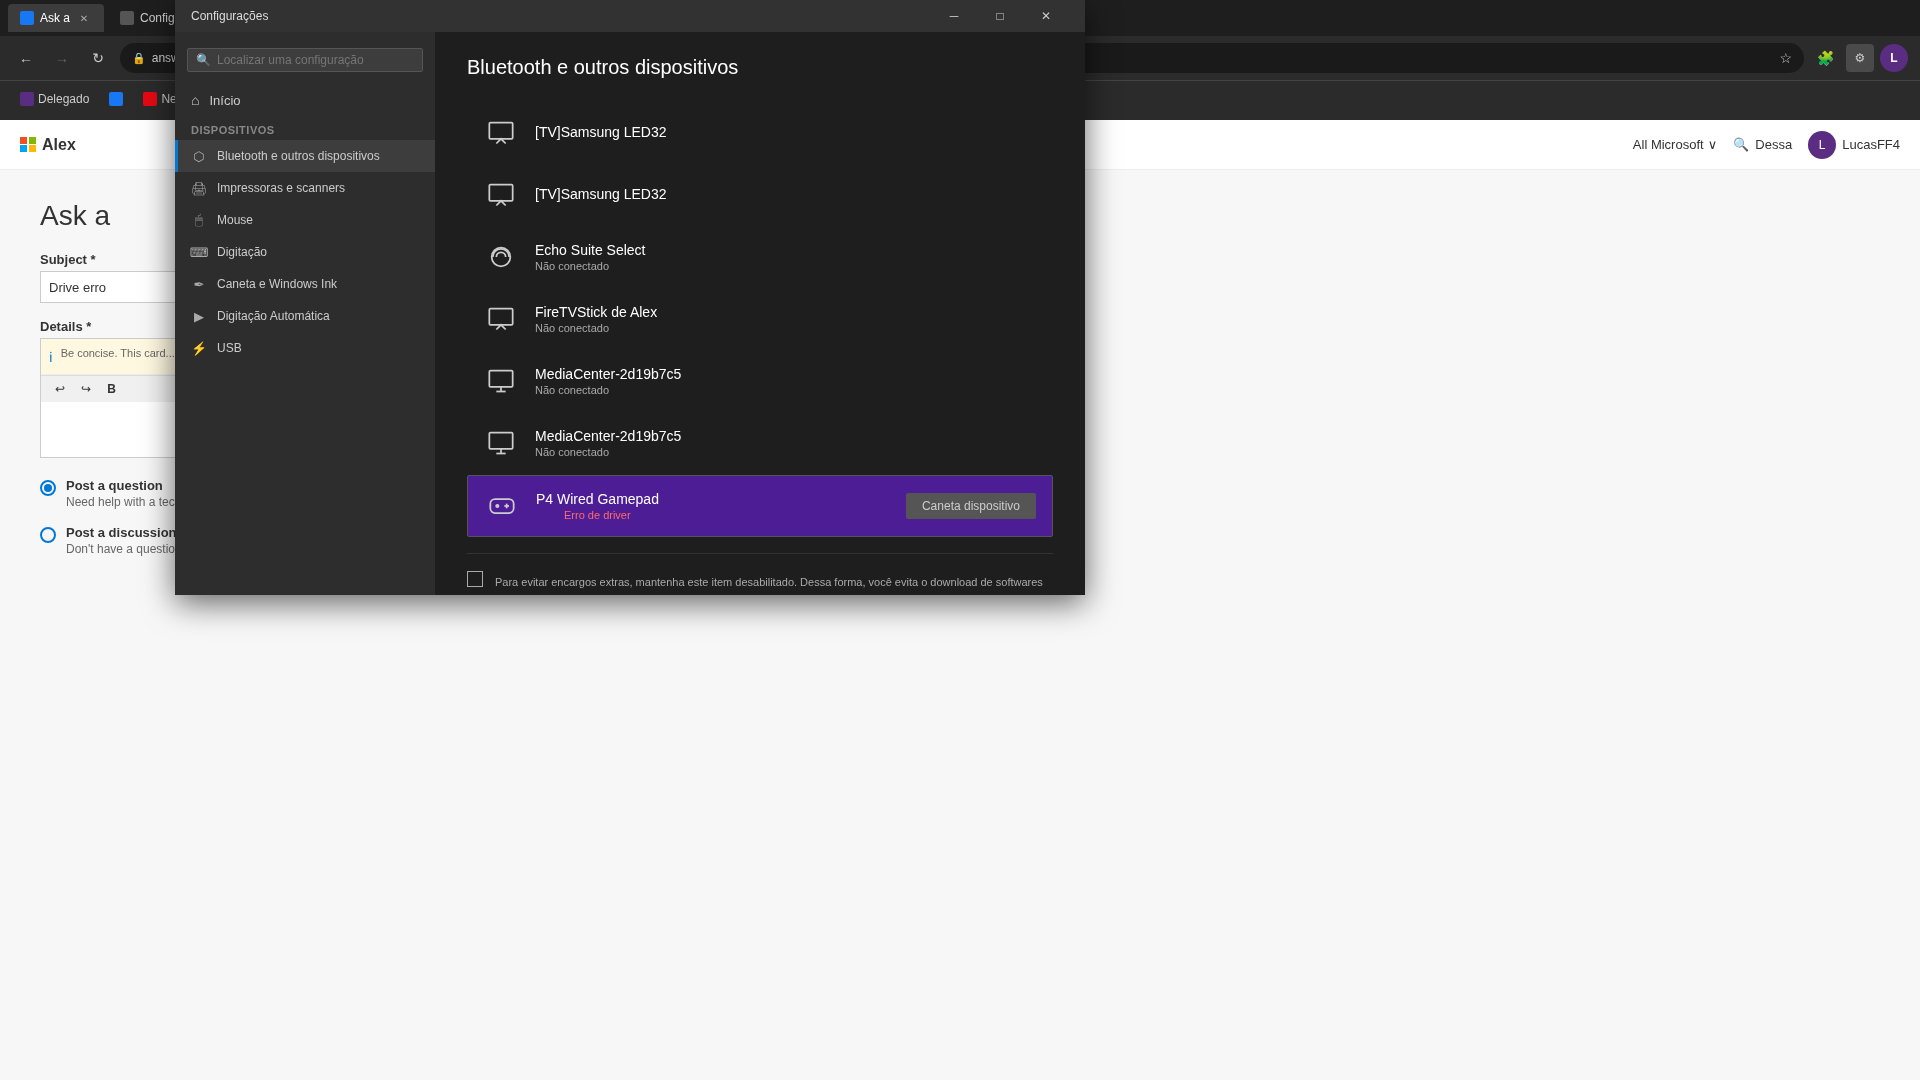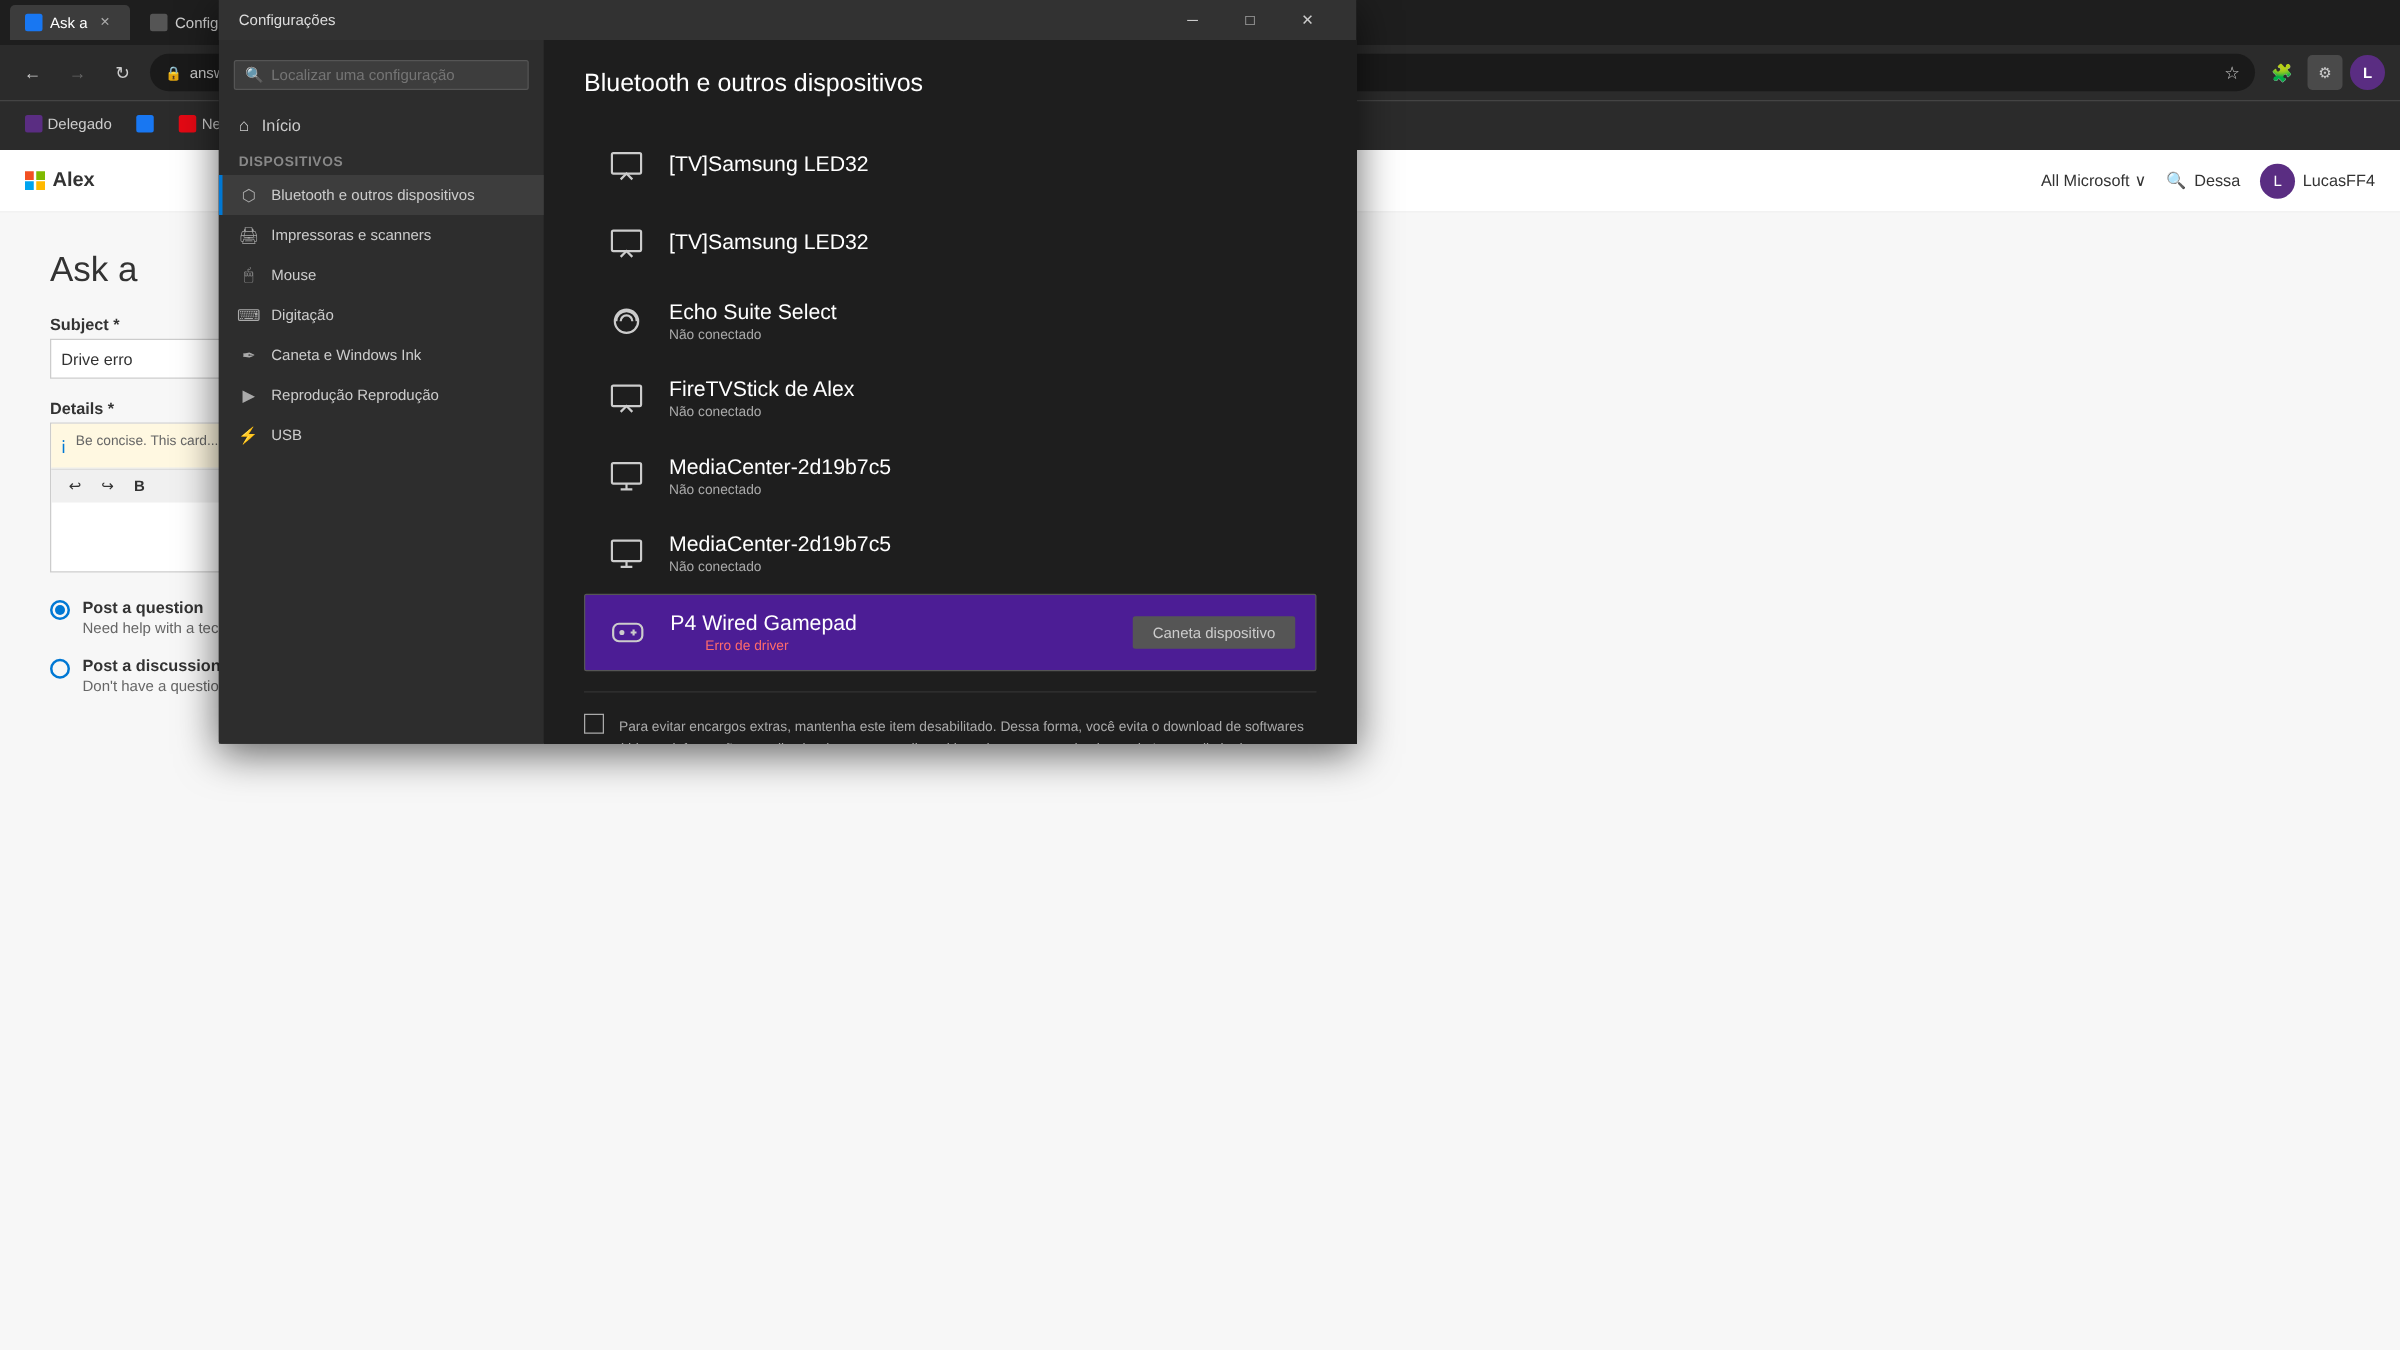--- a/index.html
+++ b/index.html
@@ -424,21 +424,21 @@
     }
     .device-icon svg {
       width: 28px;
       height: 28px;
       fill: none;
       stroke: #ccc;
       stroke-width: 1.5;
     }
     .device-info { flex: 1; }
     .device-name {
-      font-size: 17px;
+      font-size: 14px;
       color: #fff;
       margin-bottom: 2px;
     }
     .device-status {
       font-size: 11px;
       color: #aaa;
     }
     .device-error {
       font-size: 11px;
       color: #ff6b6b;
@@ -759,21 +759,21 @@
       <div class="settings-nav-item">
         <div class="settings-nav-icon">⌨</div>
         <span>Digitação</span>
       </div>
       <div class="settings-nav-item">
         <div class="settings-nav-icon">✒</div>
         <span>Caneta e Windows Ink</span>
       </div>
       <div class="settings-nav-item">
         <div class="settings-nav-icon">▶</div>
-        <span>Reprodução Reprodução</span>
+        <span>Digitação Automática</span>
       </div>
       <div class="settings-nav-item">
         <div class="settings-nav-icon">⚡</div>
         <span>USB</span>
       </div>
     </div>
 
     <div class="settings-main">
       <div class="settings-page-title">Bluetooth e outros dispositivos</div>
 

